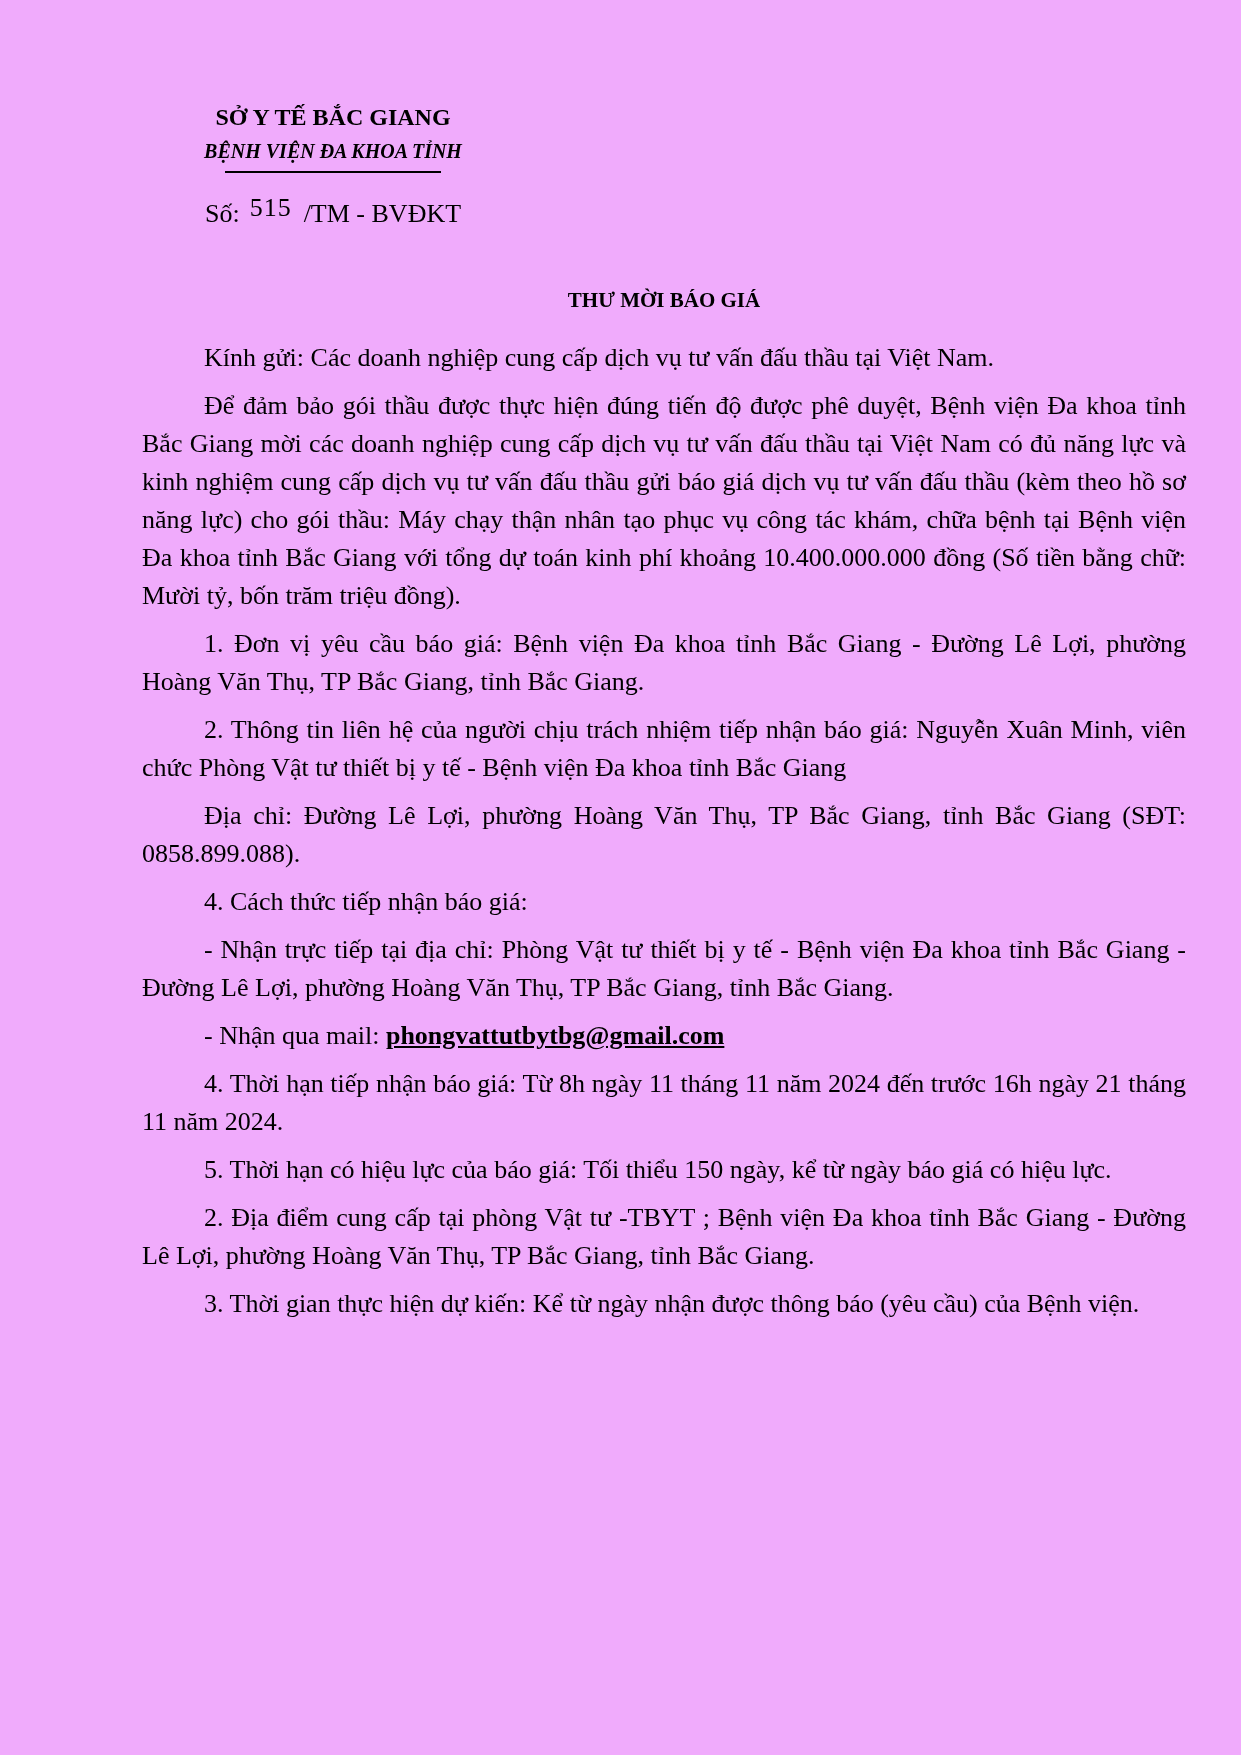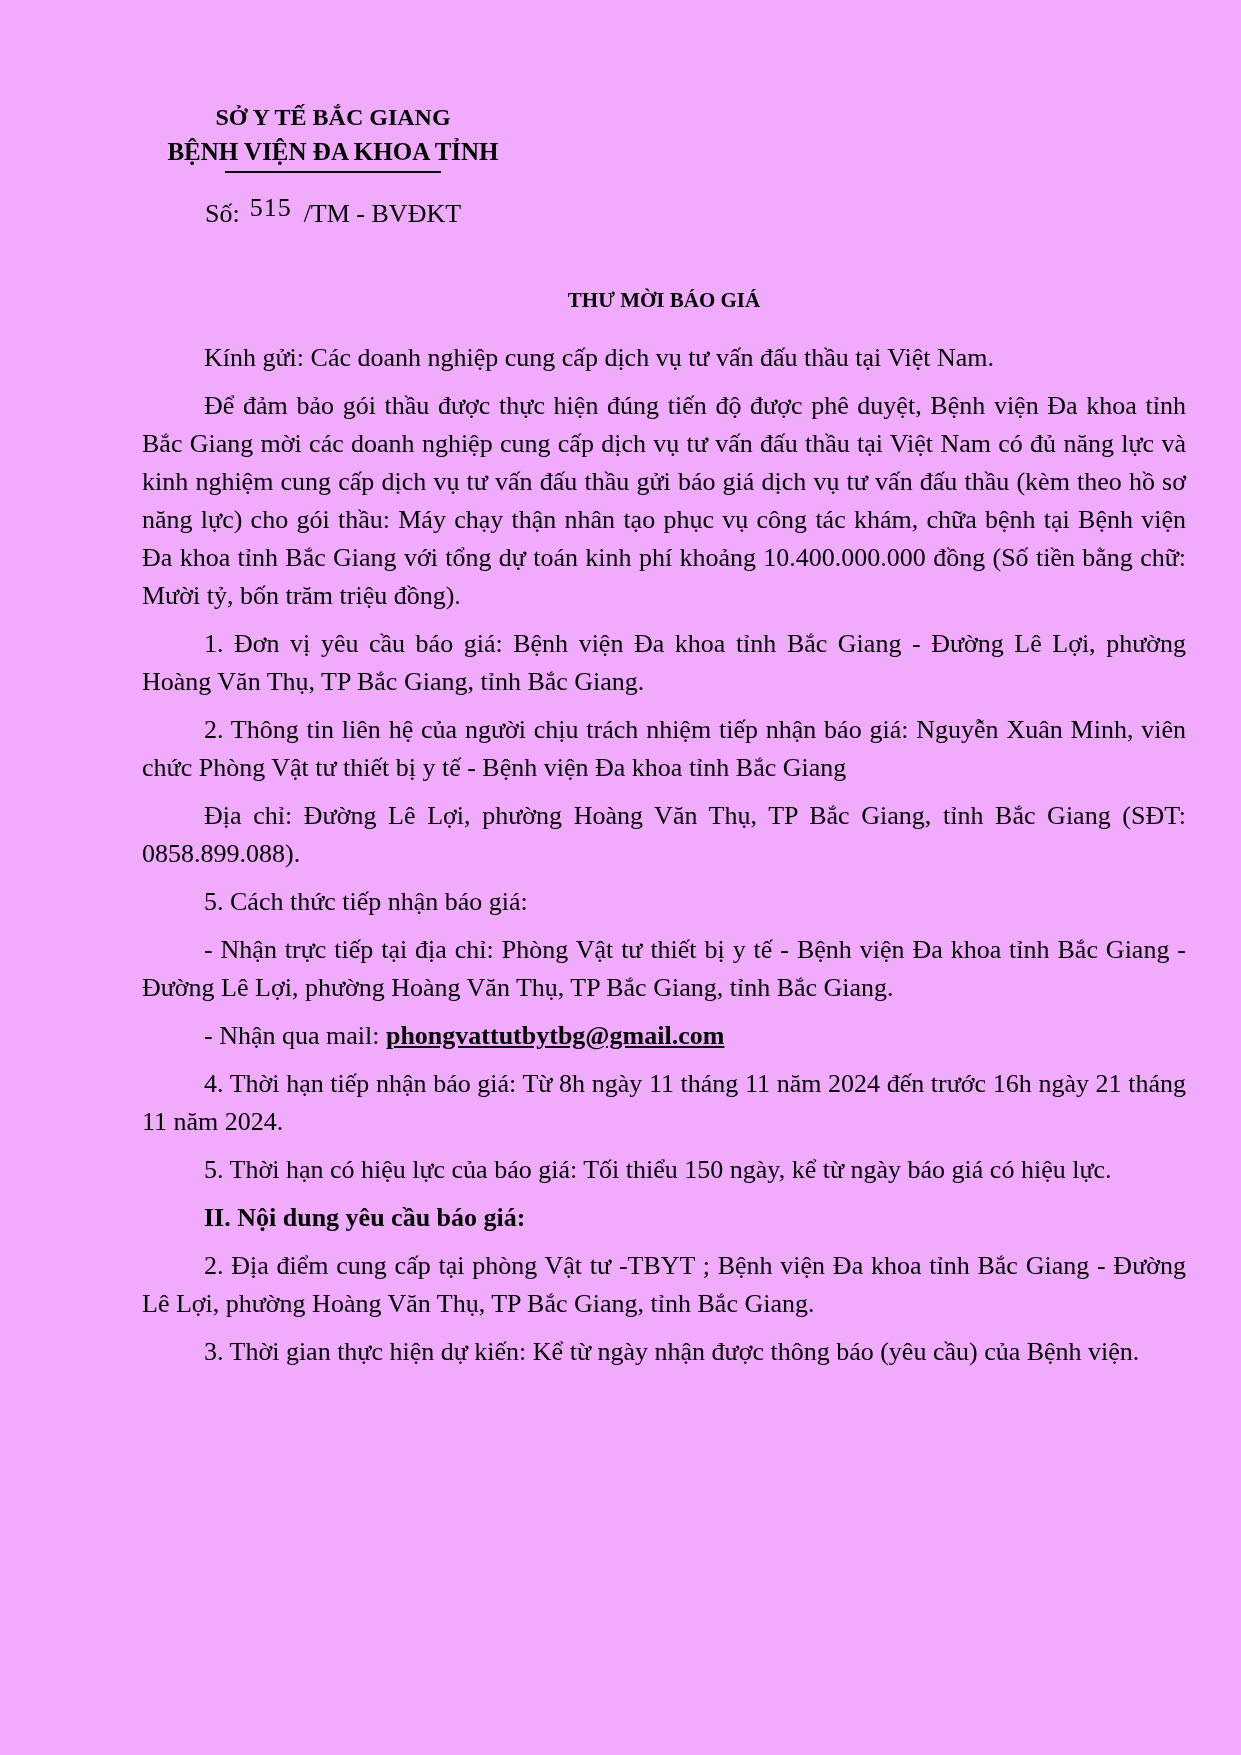--- a/index.html
+++ b/index.html
@@ -18,21 +18,21 @@
   
   .header {
     display: flex;
     justify-content: space-between;
     padding: 100px 140px 0 128px;
   }
   .header-col { text-align: center; }
   .header-col.left  { width: 410px; }
   .header-col.right { width: 560px; }
   .hl1 { font-weight: bold; font-size: 24px; line-height: 34px; white-space: nowrap; }
-  .hl2 { font-weight: bold; font-size: 25px; line-height: 35px; white-space: nowrap; }
+  .hl2 { font-weight: bold; font-size: 20px; line-height: 35px; white-space: nowrap; font-style: italic; }
   .org-underline {
     width: 216px; margin: 2px auto 0;
     border-bottom: 2px solid #000; height: 0;
   }
   .motto-underlined {
     display: inline-block;
     border-bottom: 2px solid #000;
     padding: 0 6px 3px;
   }
   .so-line { margin-top: 16px; font-size: 26px; white-space: nowrap; }
@@ -77,23 +77,22 @@
   </div>
 
   <div class="doc-title">THƯ MỜI BÁO GIÁ</div>
 
   <div class="body-text">
     <p class="para">Kính gửi: Các doanh nghiệp cung cấp dịch vụ tư vấn đấu thầu tại Việt Nam.</p>
     <p class="para">Để đảm bảo gói thầu được thực hiện đúng tiến độ được phê duyệt, Bệnh viện Đa khoa tỉnh Bắc Giang mời các doanh nghiệp cung cấp dịch vụ tư vấn đấu thầu tại Việt Nam có đủ năng lực và kinh nghiệm cung cấp dịch vụ tư vấn đấu thầu gửi báo giá dịch vụ tư vấn đấu thầu (kèm theo hồ sơ năng lực) cho gói thầu: Máy chạy thận nhân tạo phục vụ công tác khám, chữa bệnh tại Bệnh viện Đa khoa tỉnh Bắc Giang với tổng dự toán kinh phí khoảng 10.400.000.000 đồng (Số tiền bằng chữ: Mười tỷ, bốn trăm triệu đồng).</p>
     <p class="para">1. Đơn vị yêu cầu báo giá: Bệnh viện Đa khoa tỉnh Bắc Giang - Đường Lê Lợi, phường Hoàng Văn Thụ, TP Bắc Giang, tỉnh Bắc Giang.</p>
     <p class="para">2. Thông tin liên hệ của người chịu trách nhiệm tiếp nhận báo giá: Nguyễn Xuân Minh, viên chức Phòng Vật tư thiết bị y tế - Bệnh viện Đa khoa tỉnh Bắc Giang</p>
     <p class="para">Địa chỉ: Đường Lê Lợi, phường Hoàng Văn Thụ, TP Bắc Giang, tỉnh Bắc Giang (SĐT: 0858.899.088).</p>
-    <p class="para">5. Cách thức tiếp nhận báo giá:</p>
+    <p class="para">4. Cách thức tiếp nhận báo giá:</p>
     <p class="para">- Nhận trực tiếp tại địa chỉ: Phòng Vật tư thiết bị y tế - Bệnh viện Đa khoa tỉnh Bắc Giang - Đường Lê Lợi, phường Hoàng Văn Thụ, TP Bắc Giang, tỉnh Bắc Giang.</p>
     <p class="para"><span>- Nhận qua mail: </span><a class="email-link" href="#">phongvattutbytbg@gmail.com</a></p>
     <p class="para">4. Thời hạn tiếp nhận báo giá: Từ 8h ngày 11 tháng 11 năm 2024 đến trước 16h ngày 21 tháng 11 năm 2024.</p>
     <p class="para">5. Thời hạn có hiệu lực của báo giá: Tối thiểu 150 ngày, kể từ ngày báo giá có hiệu lực.</p>
-    <p class="para heading">II. Nội dung yêu cầu báo giá:</p>
     <p class="para">2. Địa điểm cung cấp tại phòng Vật tư -TBYT ; Bệnh viện Đa khoa tỉnh Bắc Giang - Đường Lê Lợi, phường Hoàng Văn Thụ, TP Bắc Giang, tỉnh Bắc Giang.</p>
     <p class="para">3. Thời gian thực hiện dự kiến: Kể từ ngày nhận được thông báo (yêu cầu) của Bệnh viện.</p>
   </div>
 
 </div>
 
 </body></html>

